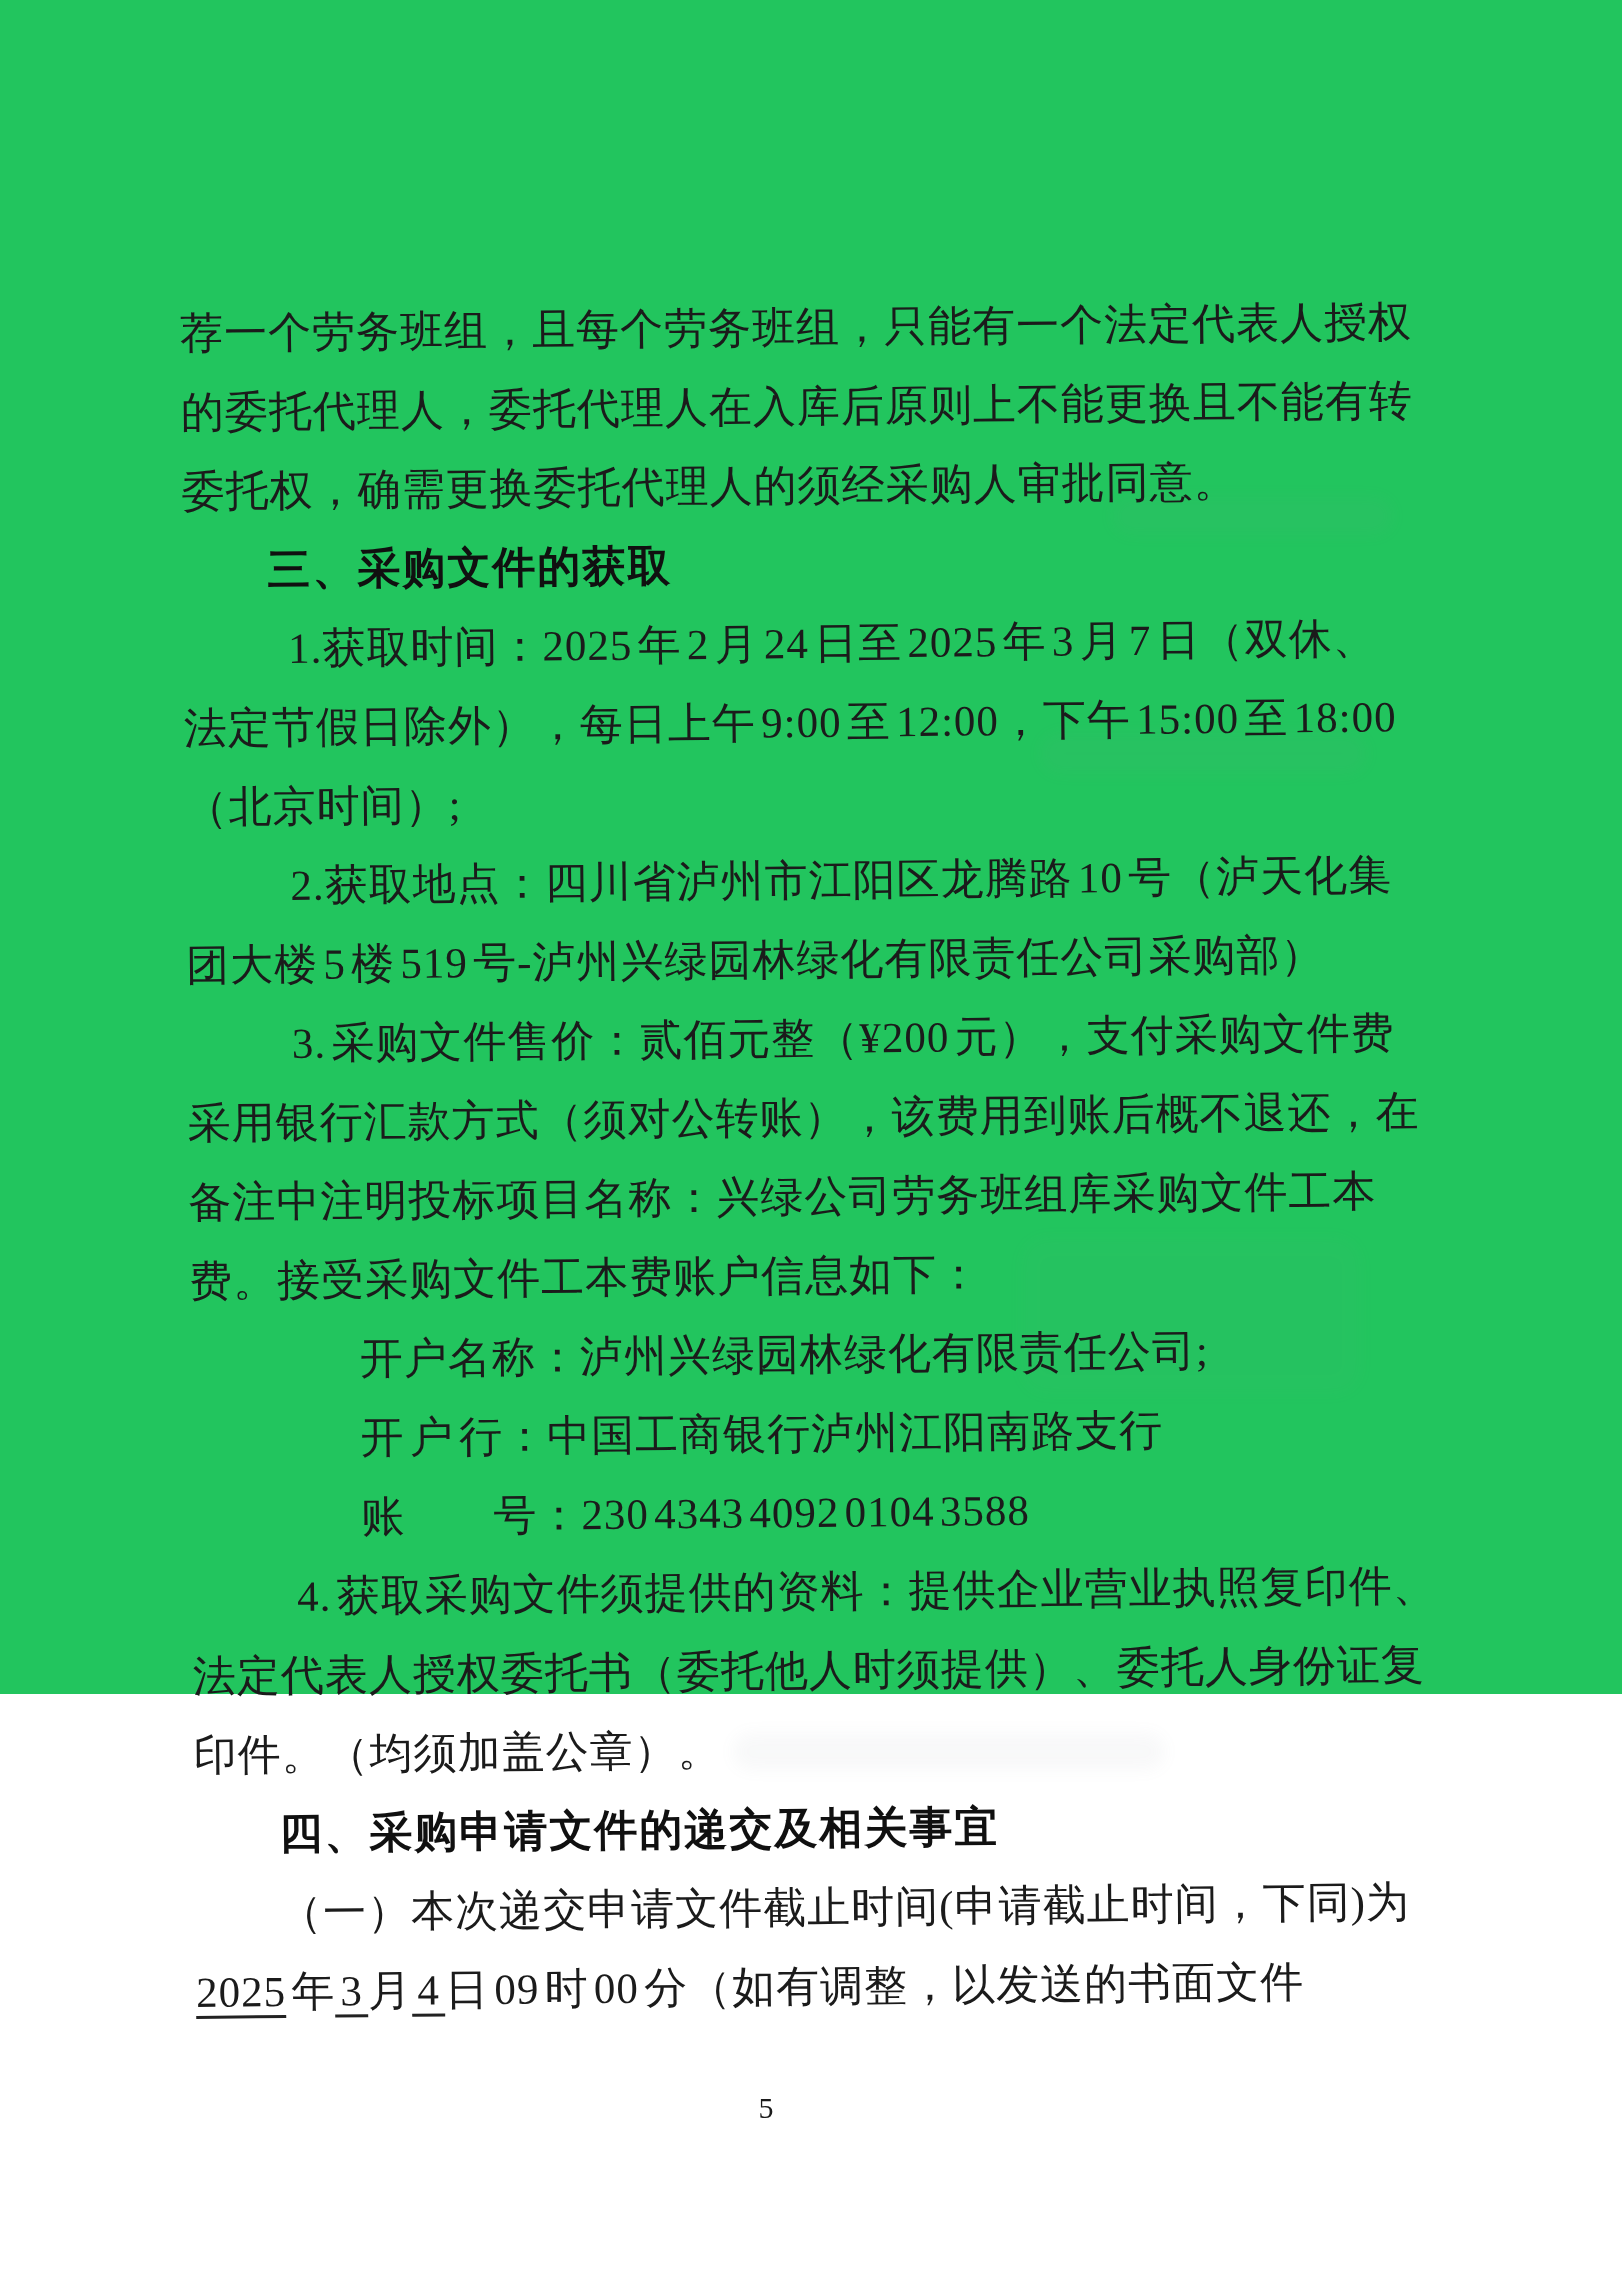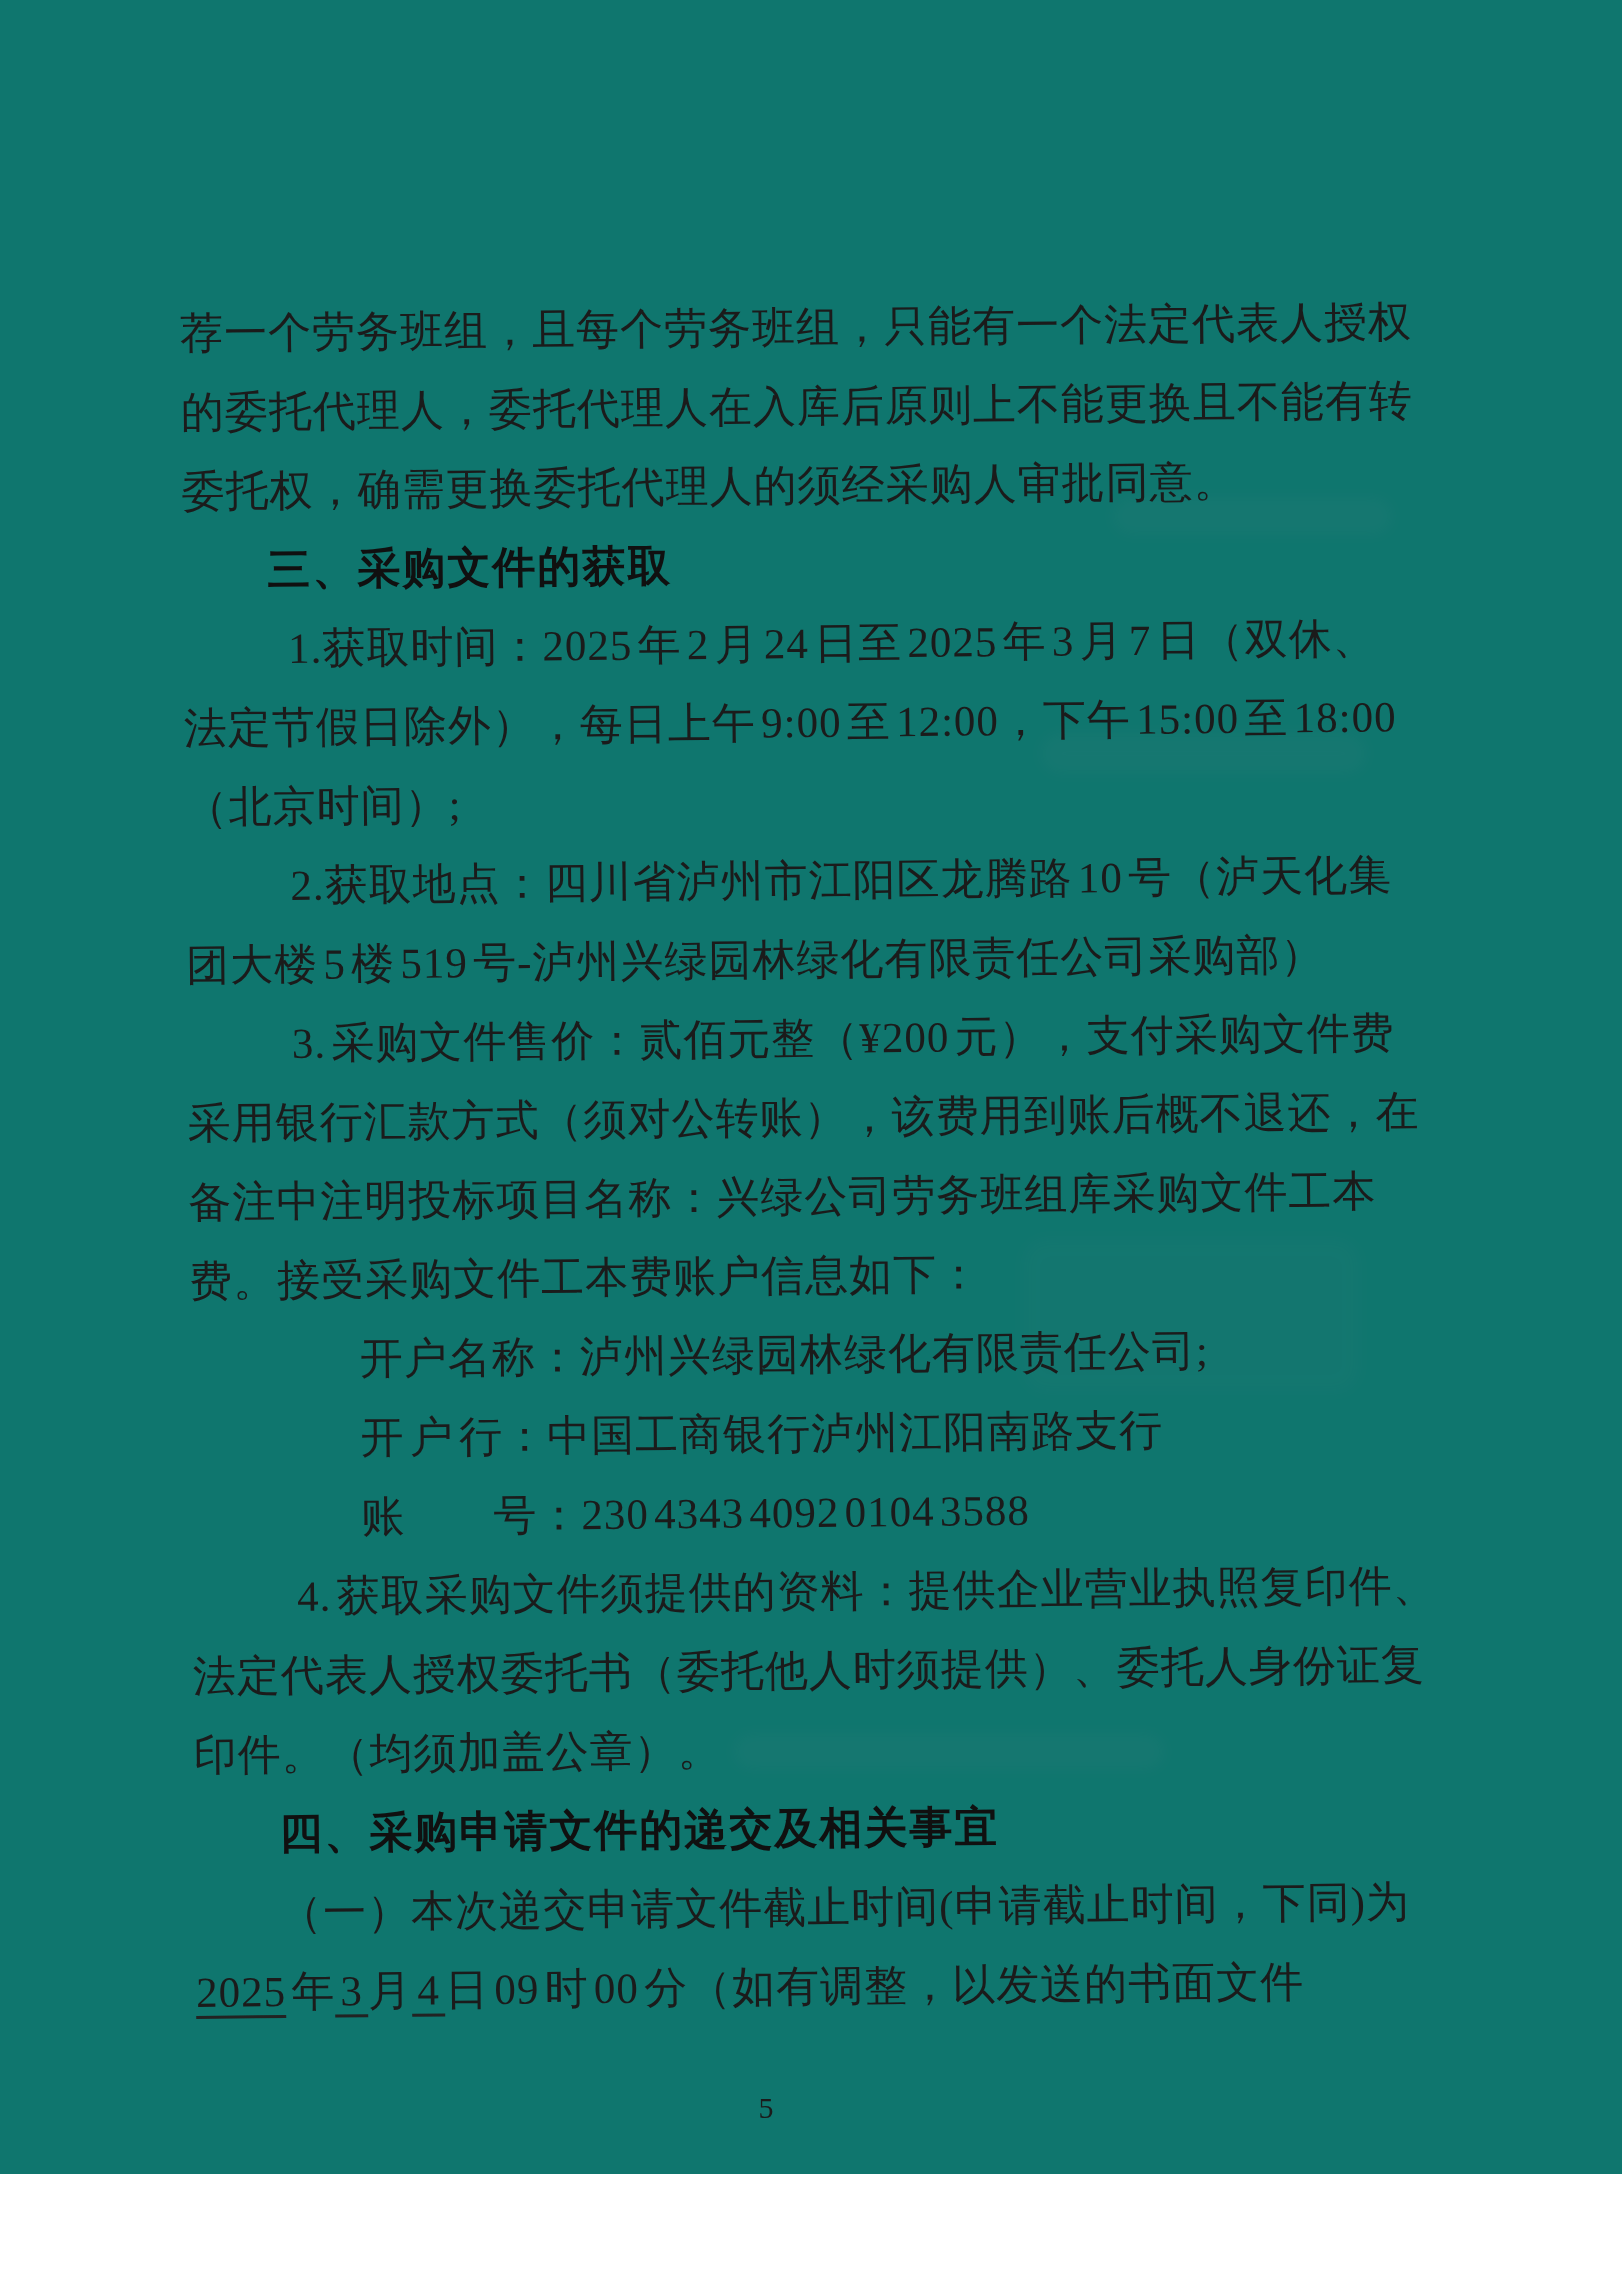--- a/index.html
+++ b/index.html
@@ -4,22 +4,22 @@
 <style>
   html,body{margin:0;padding:0;}
   body{
     width:1623px;height:2295px;
     background:#ffffff;
     position:relative;
     overflow:hidden;
     font-family:"Liberation Serif","DejaVu Serif",serif;
   }
   .sheet{
-    position:absolute;left:0;top:0;width:1623px;height:2174px;
-    background:#0f766e;
+    position:absolute;left:0;top:0;width:1623px;height:1694px;
+    background:#22c55e;
   }
   .content{
     position:absolute;left:188px;top:288px;width:1243px;
     transform:rotate(-0.55deg);
     transform-origin:50% 50%;
     font-size:43px;
     line-height:79px;
     letter-spacing:1px;
     word-spacing:-6.5px;
     color:#1b1b1b;

